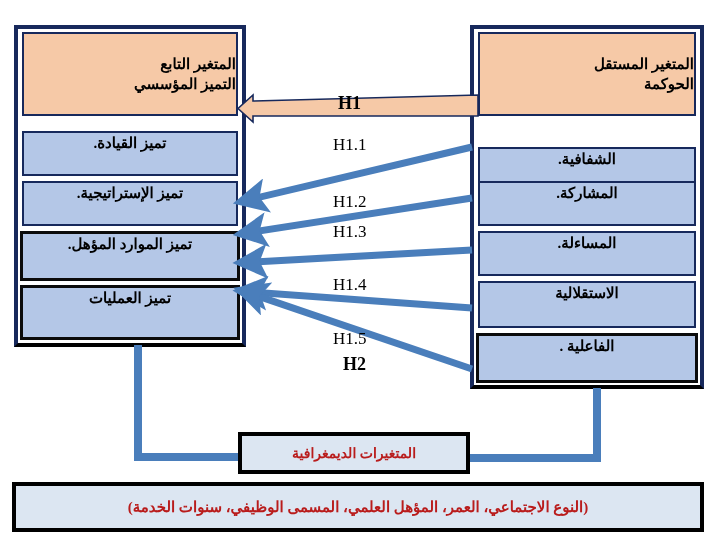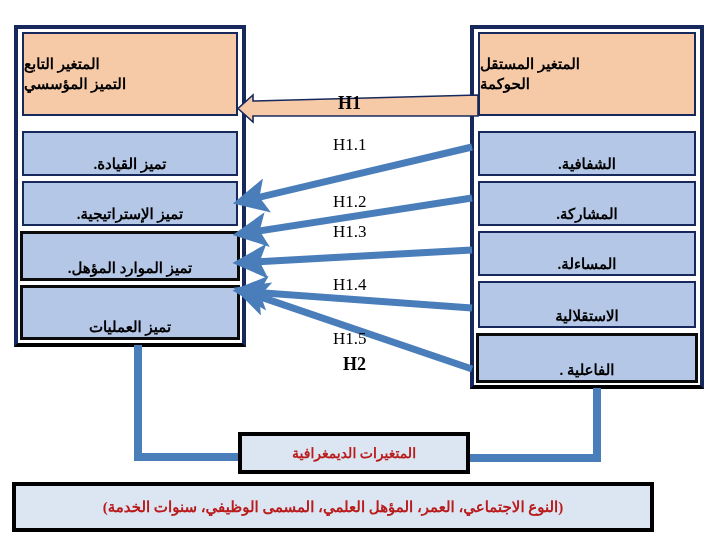--- a/index.html
+++ b/index.html
@@ -38,21 +38,21 @@
     height: 364px;
     border: 4px solid #17295c;
     border-bottom-color: #000000;
   }
 
   
   .node {
     position: absolute;
     box-sizing: border-box;
     display: flex;
-    align-items: flex-end;
+    align-items: flex-start;
     justify-content: center;
     text-align: center;
     font-weight: bold;
     color: #000000;
     line-height: 1.35;
   }
   .node-head {
     background: #f6c9a7;
     border: 2px solid #17295c;
   }
@@ -90,21 +90,21 @@
   #demographic-title {
     left: 238px;
     top: 432px;
     width: 232px;
     height: 42px;
     font-size: 14px;
   }
   #demographic-items {
     left: 12px;
     top: 482px;
-    width: 642px;
+    width: 692px;
     height: 50px;
     font-size: 15px;
   }
 
   
   .hyp {
     position: absolute;
     color: #000000;
     font-family: "Liberation Serif", "DejaVu Serif", serif;
     white-space: nowrap;
@@ -156,21 +156,21 @@
     <span class="sub-text">تميز العمليات</span>
   </div>
 
   <div class="column-frame frame-right"></div>
 
   <div class="node node-head" style="left:478px; top:32px; width:218px; height:84px; flex-direction:column;">
     <span class="head-text">المتغير المستقل</span>
     <span class="head-text">الحوكمة</span>
   </div>
 
-  <div class="node node-sub" style="left:478px; top:131px; width:218px; height:45px;">
+  <div class="node node-sub" style="left:478px; top:147px; width:218px; height:45px;">
     <span class="sub-text">الشفافية.</span>
   </div>
 
   <div class="node node-sub" style="left:478px; top:181px; width:218px; height:45px;">
     <span class="sub-text">المشاركة.</span>
   </div>
 
   <div class="node node-sub" style="left:478px; top:231px; width:218px; height:45px;">
     <span class="sub-text">المساءلة.</span>
   </div>

